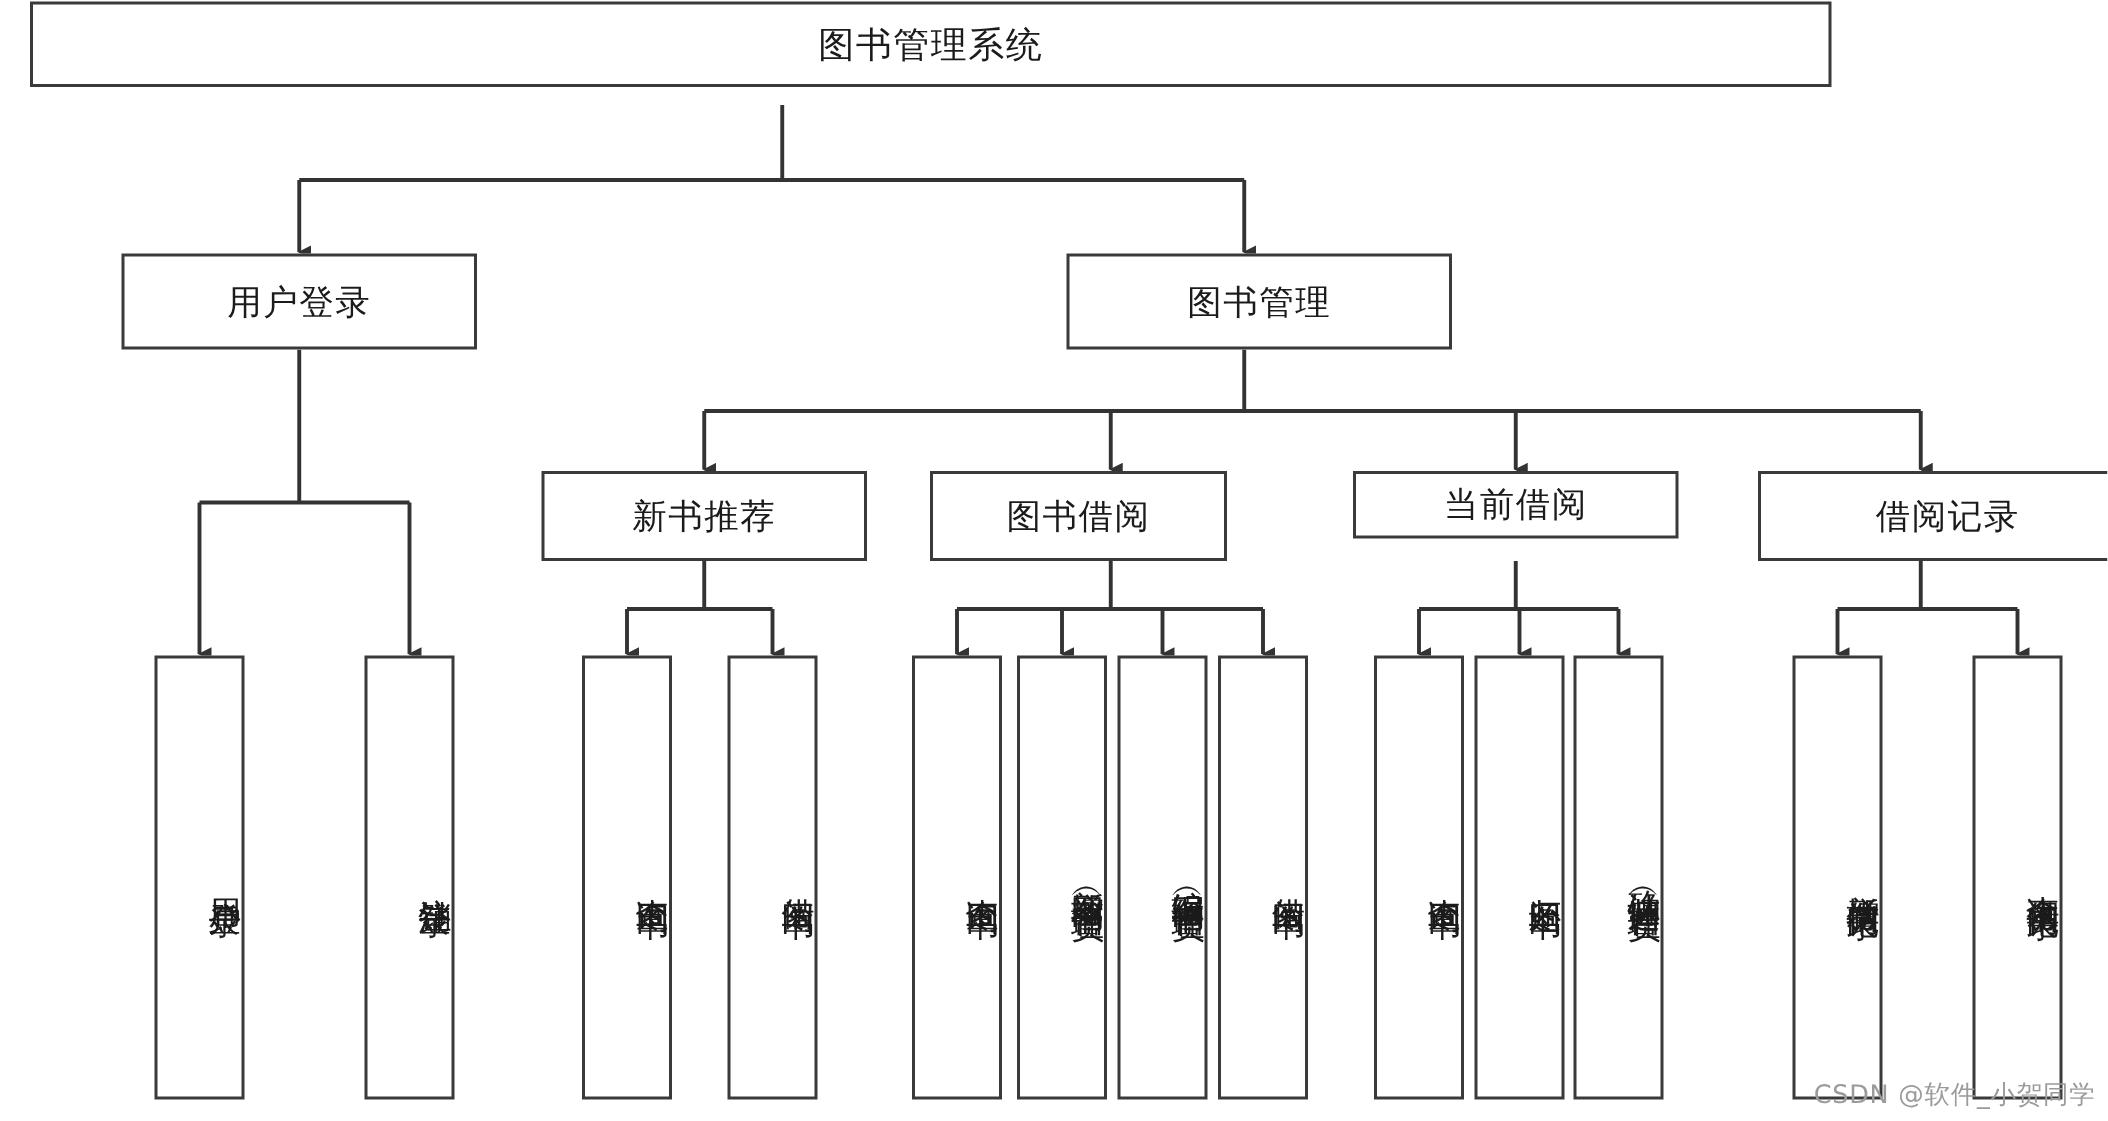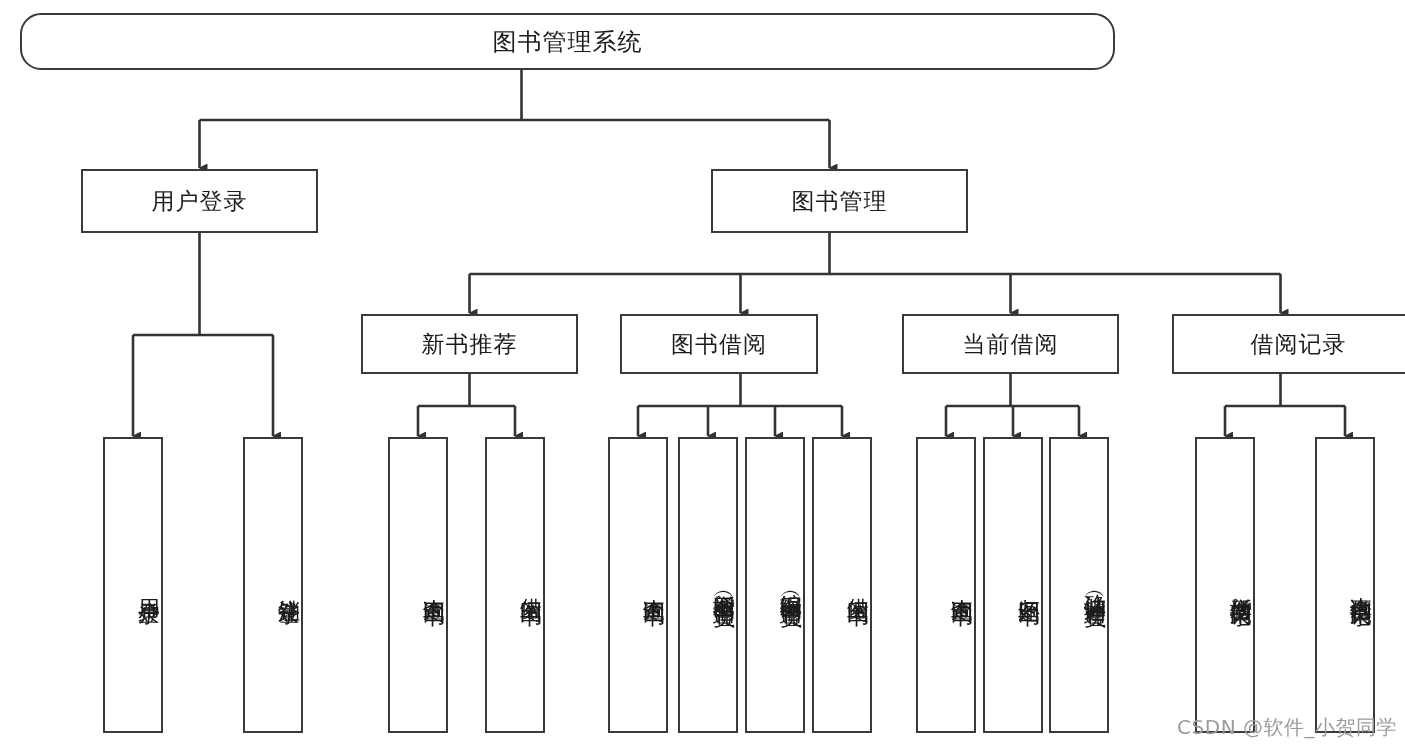--- a/index.html
+++ b/index.html
@@ -56,21 +56,21 @@
   .node.vertical .vlabel {
     writing-mode: vertical-rl;
     text-orientation: upright;
     display: block;
     text-align: left;
   }
   #watermark {
     position: absolute;
     right: 8px;
     bottom: 6px;
-    font-size: 20px;
+    font-size: 17px;
     color: #9b9b9b;
     letter-spacing: 0.5px;
     white-space: nowrap;
   }
 </style>
 </head>
 <body>
 
 <div id="diagram-root">
 
@@ -111,36 +111,36 @@
         <line x1="1013" y1="406" x2="1013" y2="436" marker-end="url(#arrowhead)"></line>
         <line x1="1079" y1="406" x2="1079" y2="436" marker-end="url(#arrowhead)"></line>
         <line x1="1280.5" y1="374" x2="1280.5" y2="406"></line>
         <line x1="1225" y1="406" x2="1345" y2="406"></line>
         <line x1="1225" y1="406" x2="1225" y2="436" marker-end="url(#arrowhead)"></line>
         <line x1="1345" y1="406" x2="1345" y2="436" marker-end="url(#arrowhead)"></line>
       </g>
   </svg>
 
   <div id="node-layer">
-      <div class="node horizontal root" style="left: 20px; top: 13px; width: 1095px; height: 57px; border-radius: 21px;">
+      <div class="node horizontal root" style="left: 20px; top: 1px; width: 1201px; height: 57px;">
         <span class="hlabel">图书管理系统</span>
       </div>
       <div class="node horizontal" style="left: 81px; top: 169px; width: 237px; height: 64px;">
         <span class="hlabel">用户登录</span>
       </div>
       <div class="node horizontal" style="left: 711px; top: 169px; width: 257px; height: 64px;">
         <span class="hlabel">图书管理</span>
       </div>
       <div class="node horizontal" style="left: 361px; top: 314px; width: 217px; height: 60px;">
         <span class="hlabel">新书推荐</span>
       </div>
       <div class="node horizontal" style="left: 620px; top: 314px; width: 198px; height: 60px;">
         <span class="hlabel">图书借阅</span>
       </div>
-      <div class="node horizontal" style="left: 902px; top: 314px; width: 217px; height: 60px; justify-content: center;">
+      <div class="node horizontal" style="left: 902px; top: 314px; width: 217px; height: 45px; justify-content: center;">
         <span class="hlabel">当前借阅</span>
       </div>
       <div class="node horizontal" style="left: 1172px; top: 314px; width: 253px; height: 60px;">
         <span class="hlabel">借阅记录</span>
       </div>
       <div class="node vertical" style="left: 103px; top: 437px; width: 60px; height: 296px;">
         <span class="vlabel">用户登录</span>
       </div>
       <div class="node vertical" style="left: 243px; top: 437px; width: 60px; height: 296px;">
         <span class="vlabel">注销登录</span>

